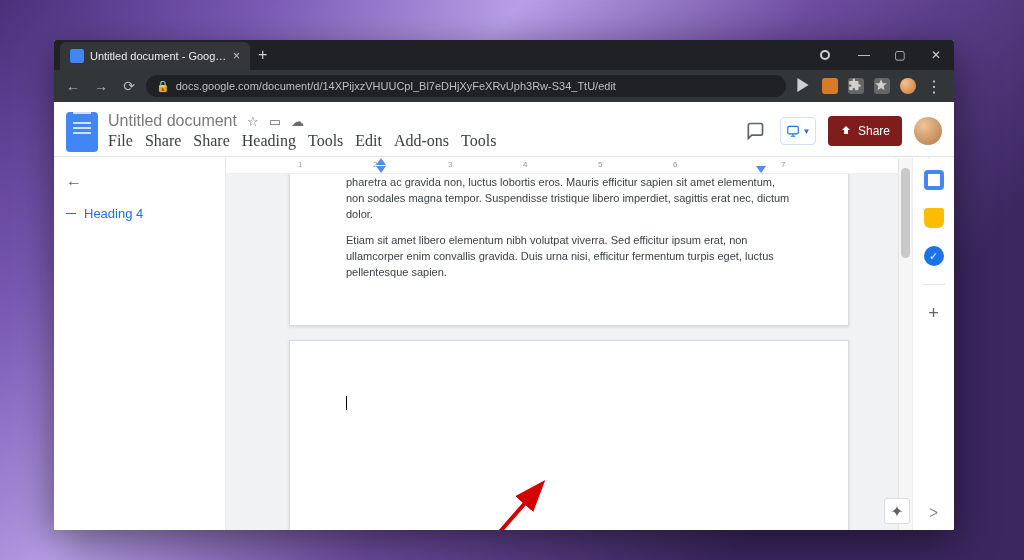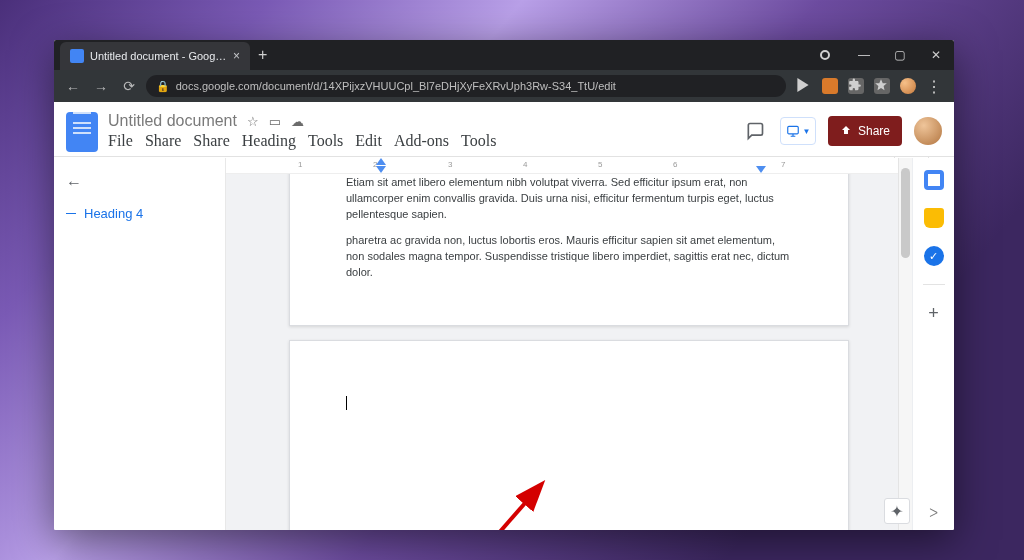--- a/index.html
+++ b/index.html
@@ -301,22 +301,22 @@
         <span class="ind indbot" style="left:150px"></span>
         <span class="num" style="left:222px">3</span>
         <span class="num" style="left:297px">4</span>
         <span class="num" style="left:372px">5</span>
         <span class="num" style="left:447px">6</span>
         <span class="ind indbot" style="left:530px"></span>
         <span class="num" style="left:555px">7</span>
       </div>
 
       <div class="page p1">
+        <p>pharetra ac gravida non, luctus lobortis eros. Mauris efficitur sapien sit amet elementum, non sodales magna tempor. Suspendisse tristique libero imperdiet, sagittis erat nec, dictum dolor.</p>
         <p>Etiam sit amet libero elementum nibh volutpat viverra. Sed efficitur ipsum erat, non ullamcorper enim convallis gravida. Duis urna nisi, efficitur fermentum turpis eget, luctus pellentesque sapien.</p>
-        <p>pharetra ac gravida non, luctus lobortis eros. Mauris efficitur sapien sit amet elementum, non sodales magna tempor. Suspendisse tristique libero imperdiet, sagittis erat nec, dictum dolor.</p>
       </div>
 
       <div class="page p2">
         <div style="height:46px"></div>
         <span class="cursor"></span>
       </div>
 
       <div class="scrollbar">
         <div class="scrollthumb"></div>
       </div>

